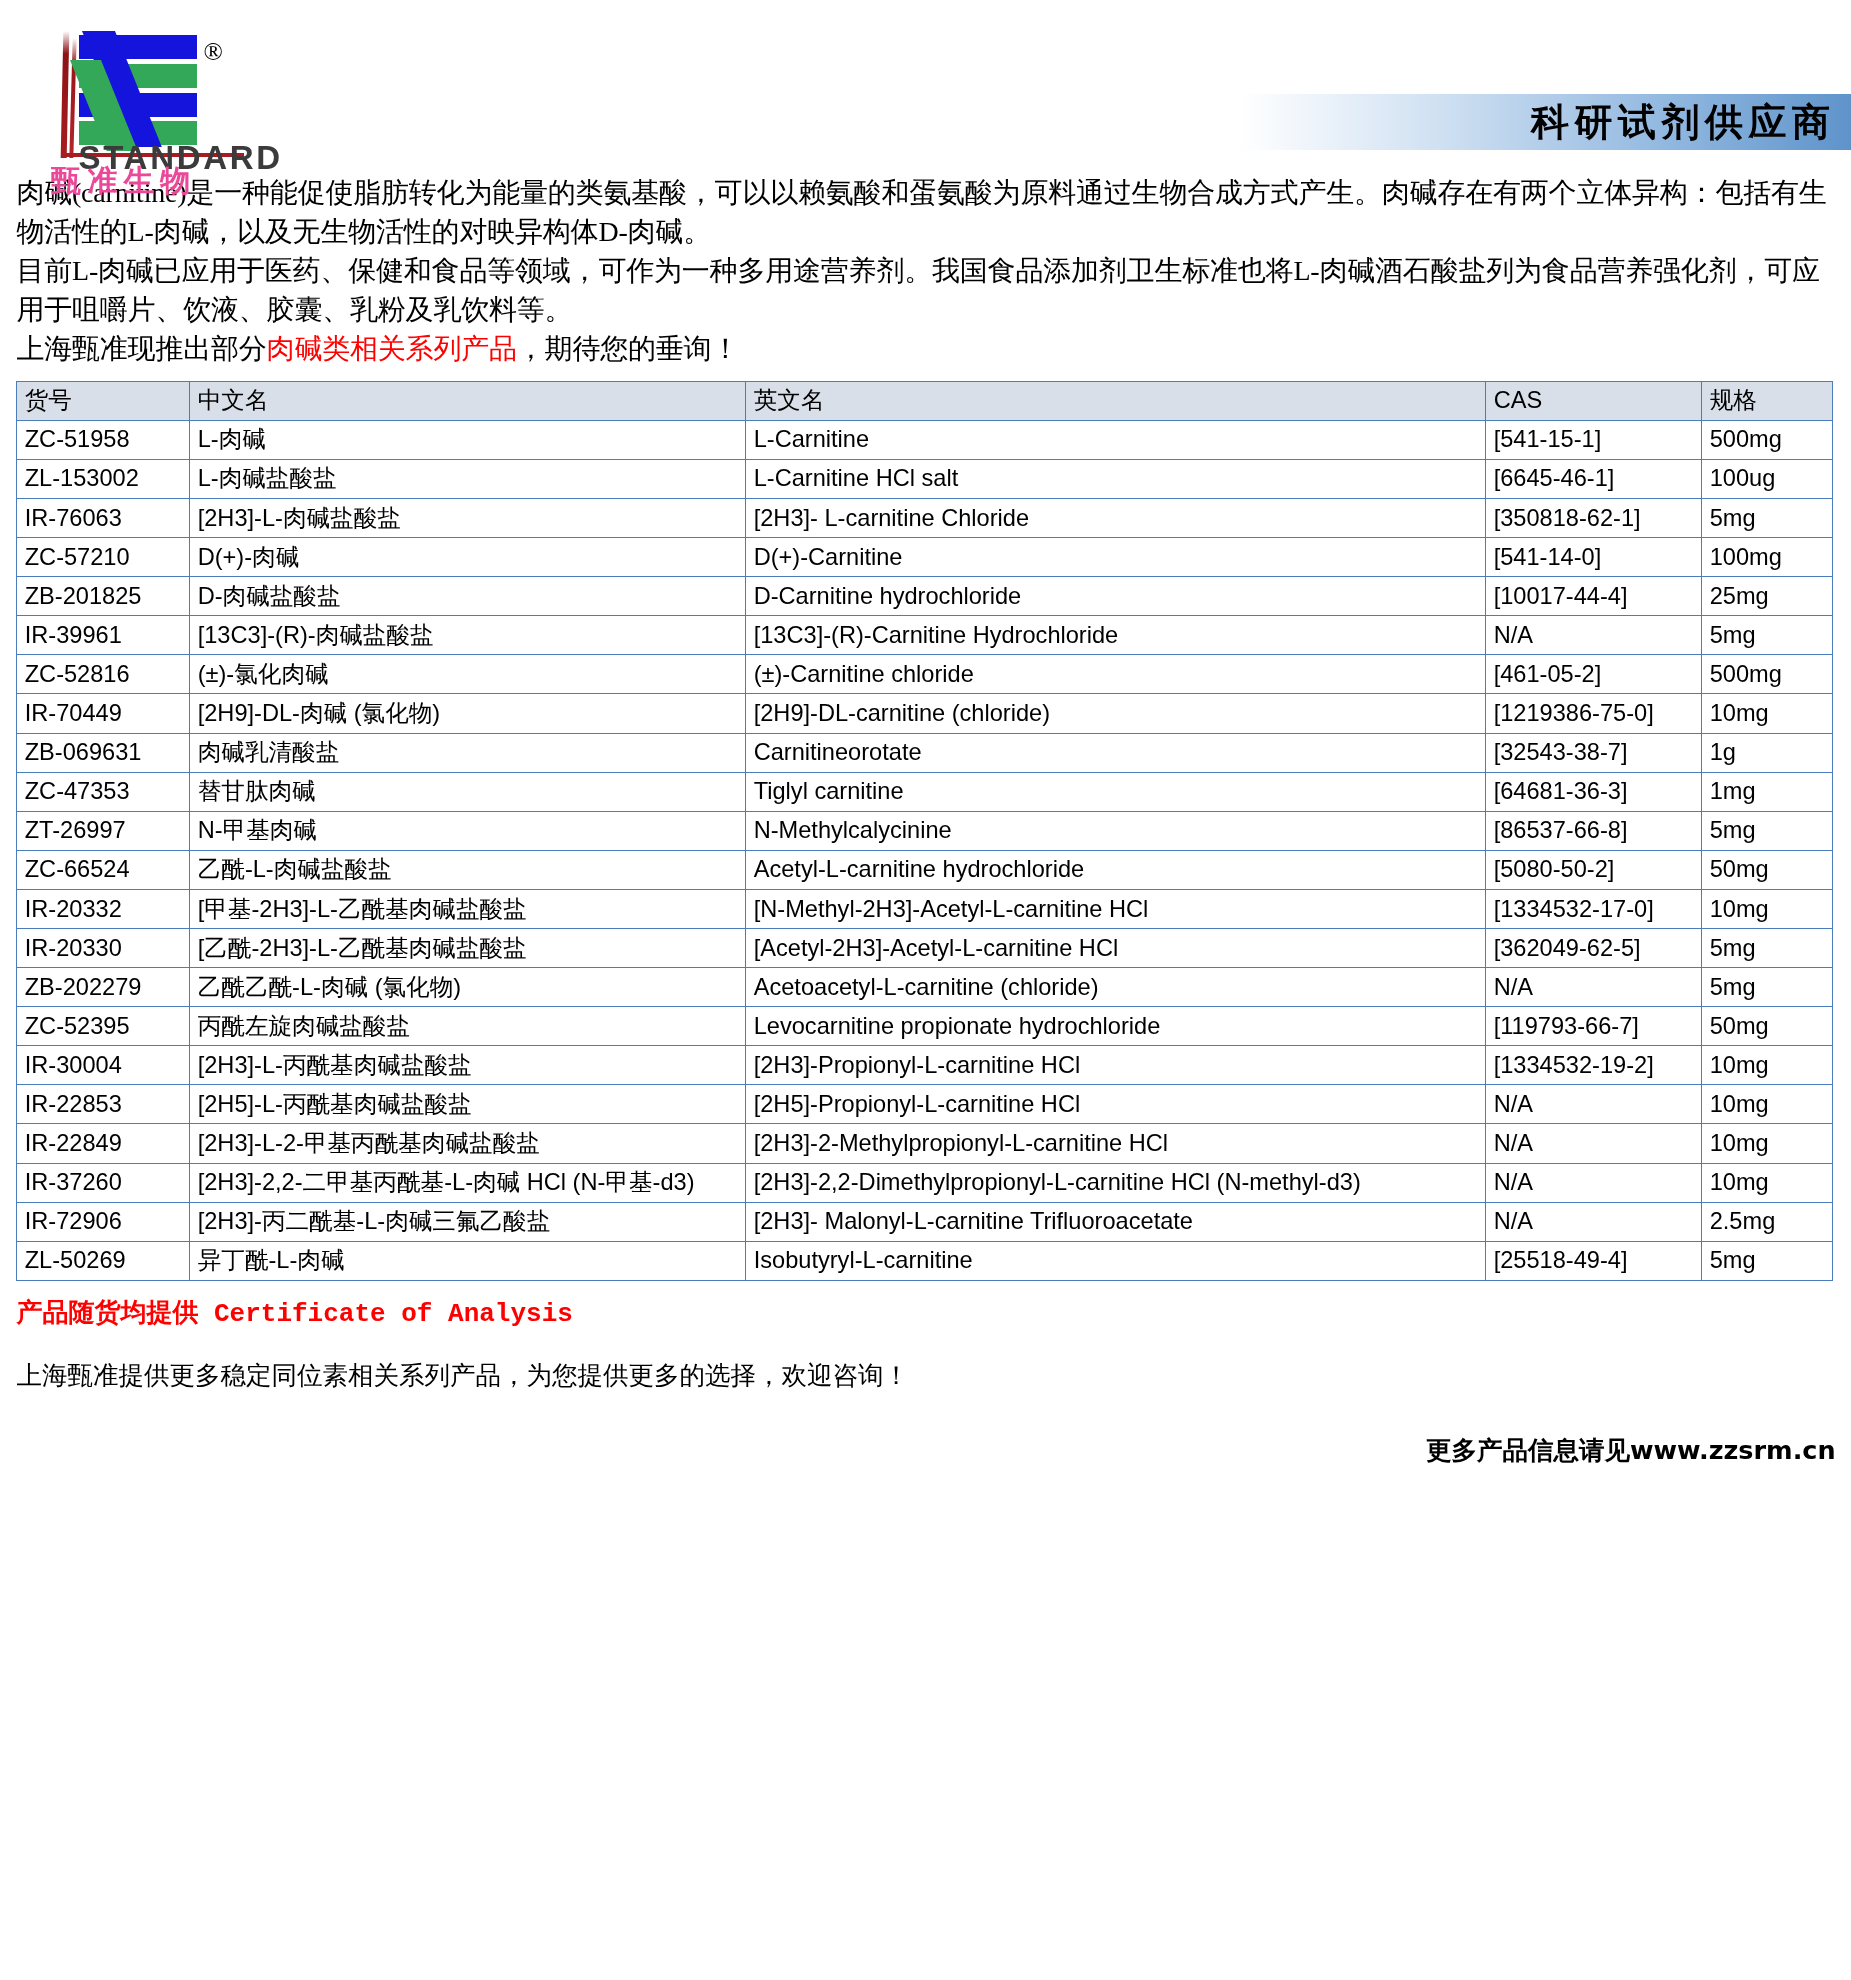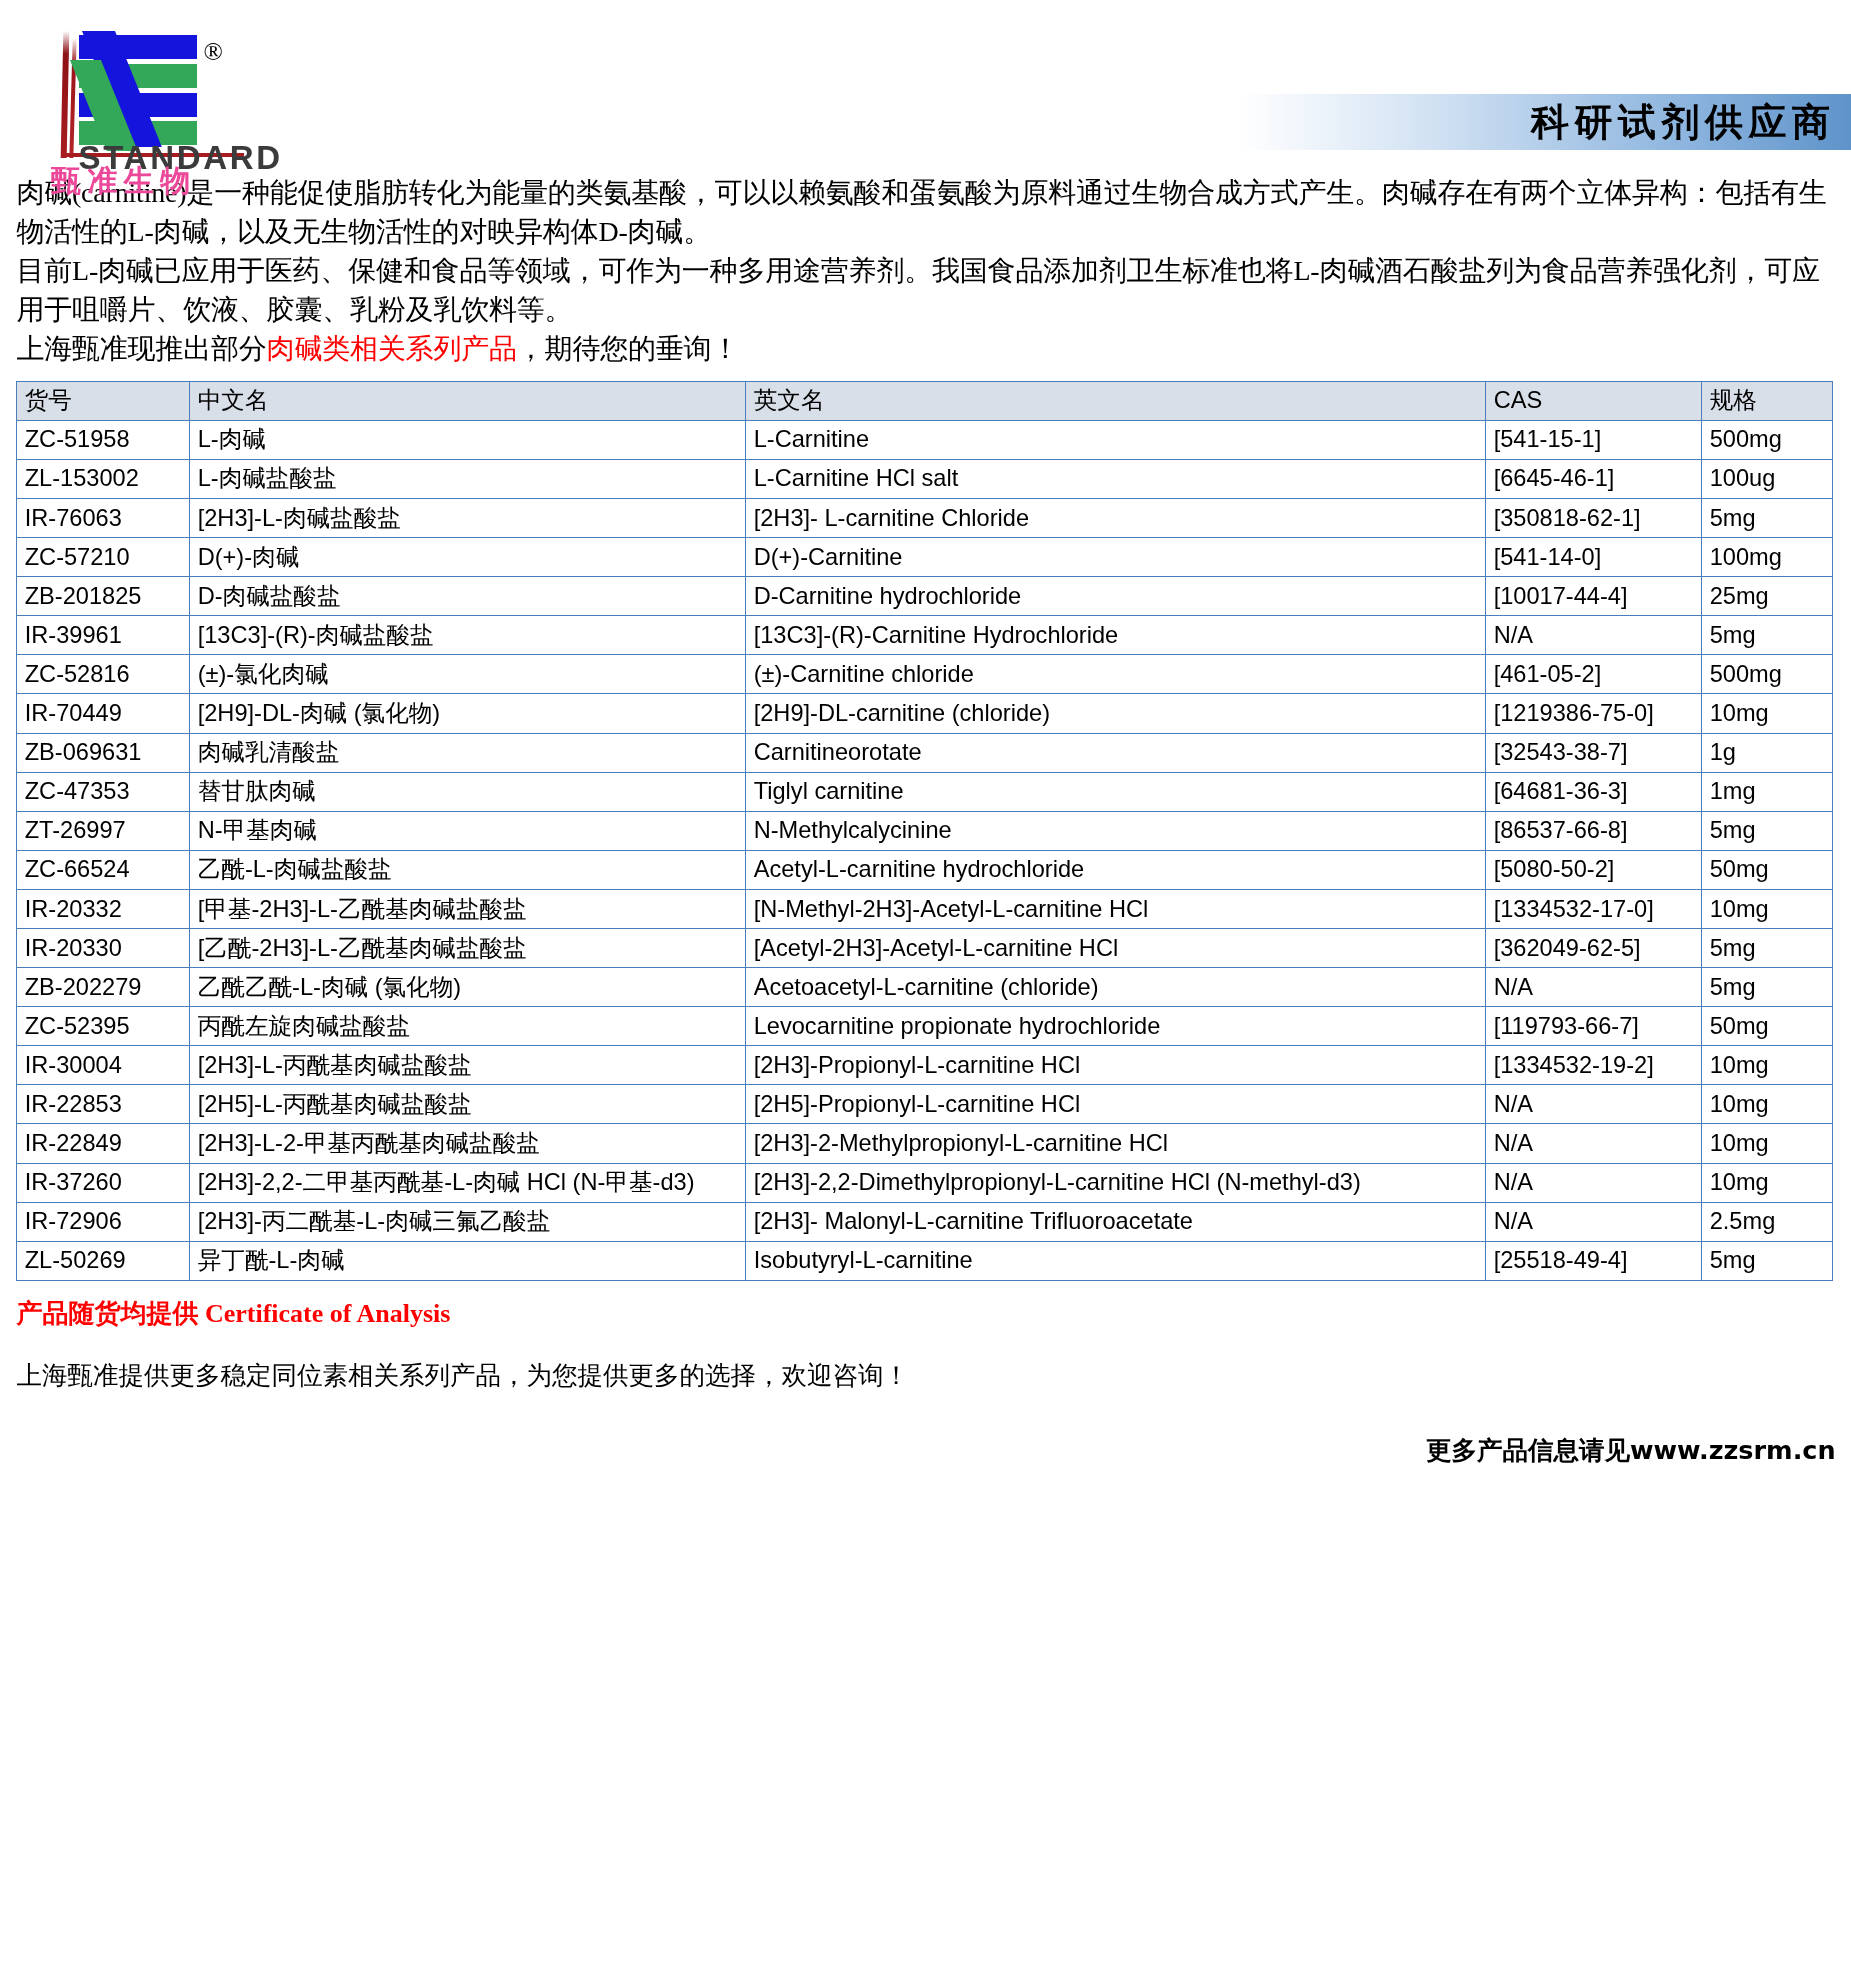--- a/index.html
+++ b/index.html
@@ -188,21 +188,21 @@
   .col-en   { width: 740px; }
   .col-cas  { width: 216px; }
   .col-spec { width: 131px; }
 
   
   .footer {
     margin: 14.5px 16.4px 0 16.4px;
     position: relative;
   }
   .coa-line {
-    font-family: Liberation Serif, serif;
+    font-family: Liberation Mono, monospace;
     font-weight: bold;
     font-size: 26px;
     color: #ff0000;
     line-height: 38px;
   }
   .more-line {
     margin-top: 23.6px;
     font-family: "DejaVu Sans", sans-serif;
     font-size: 25.5px;
     color: #000000;

